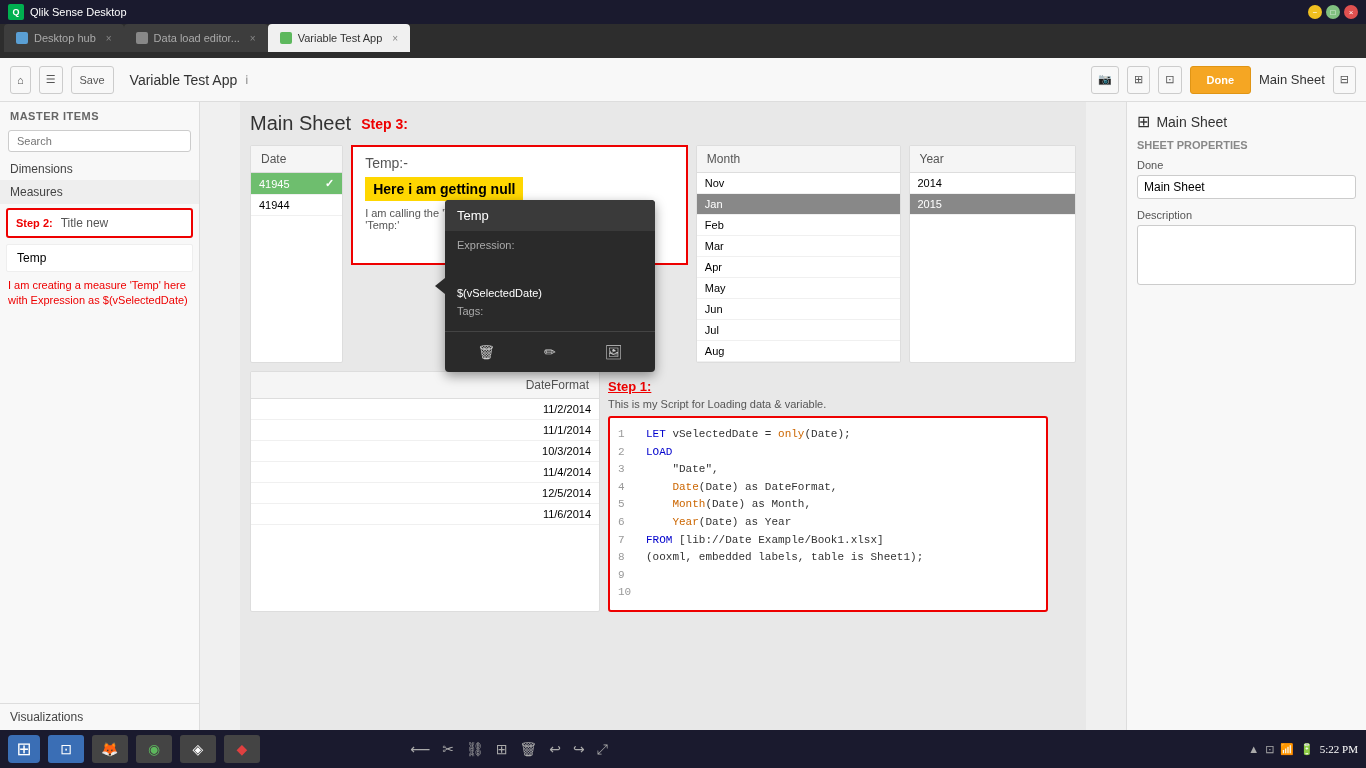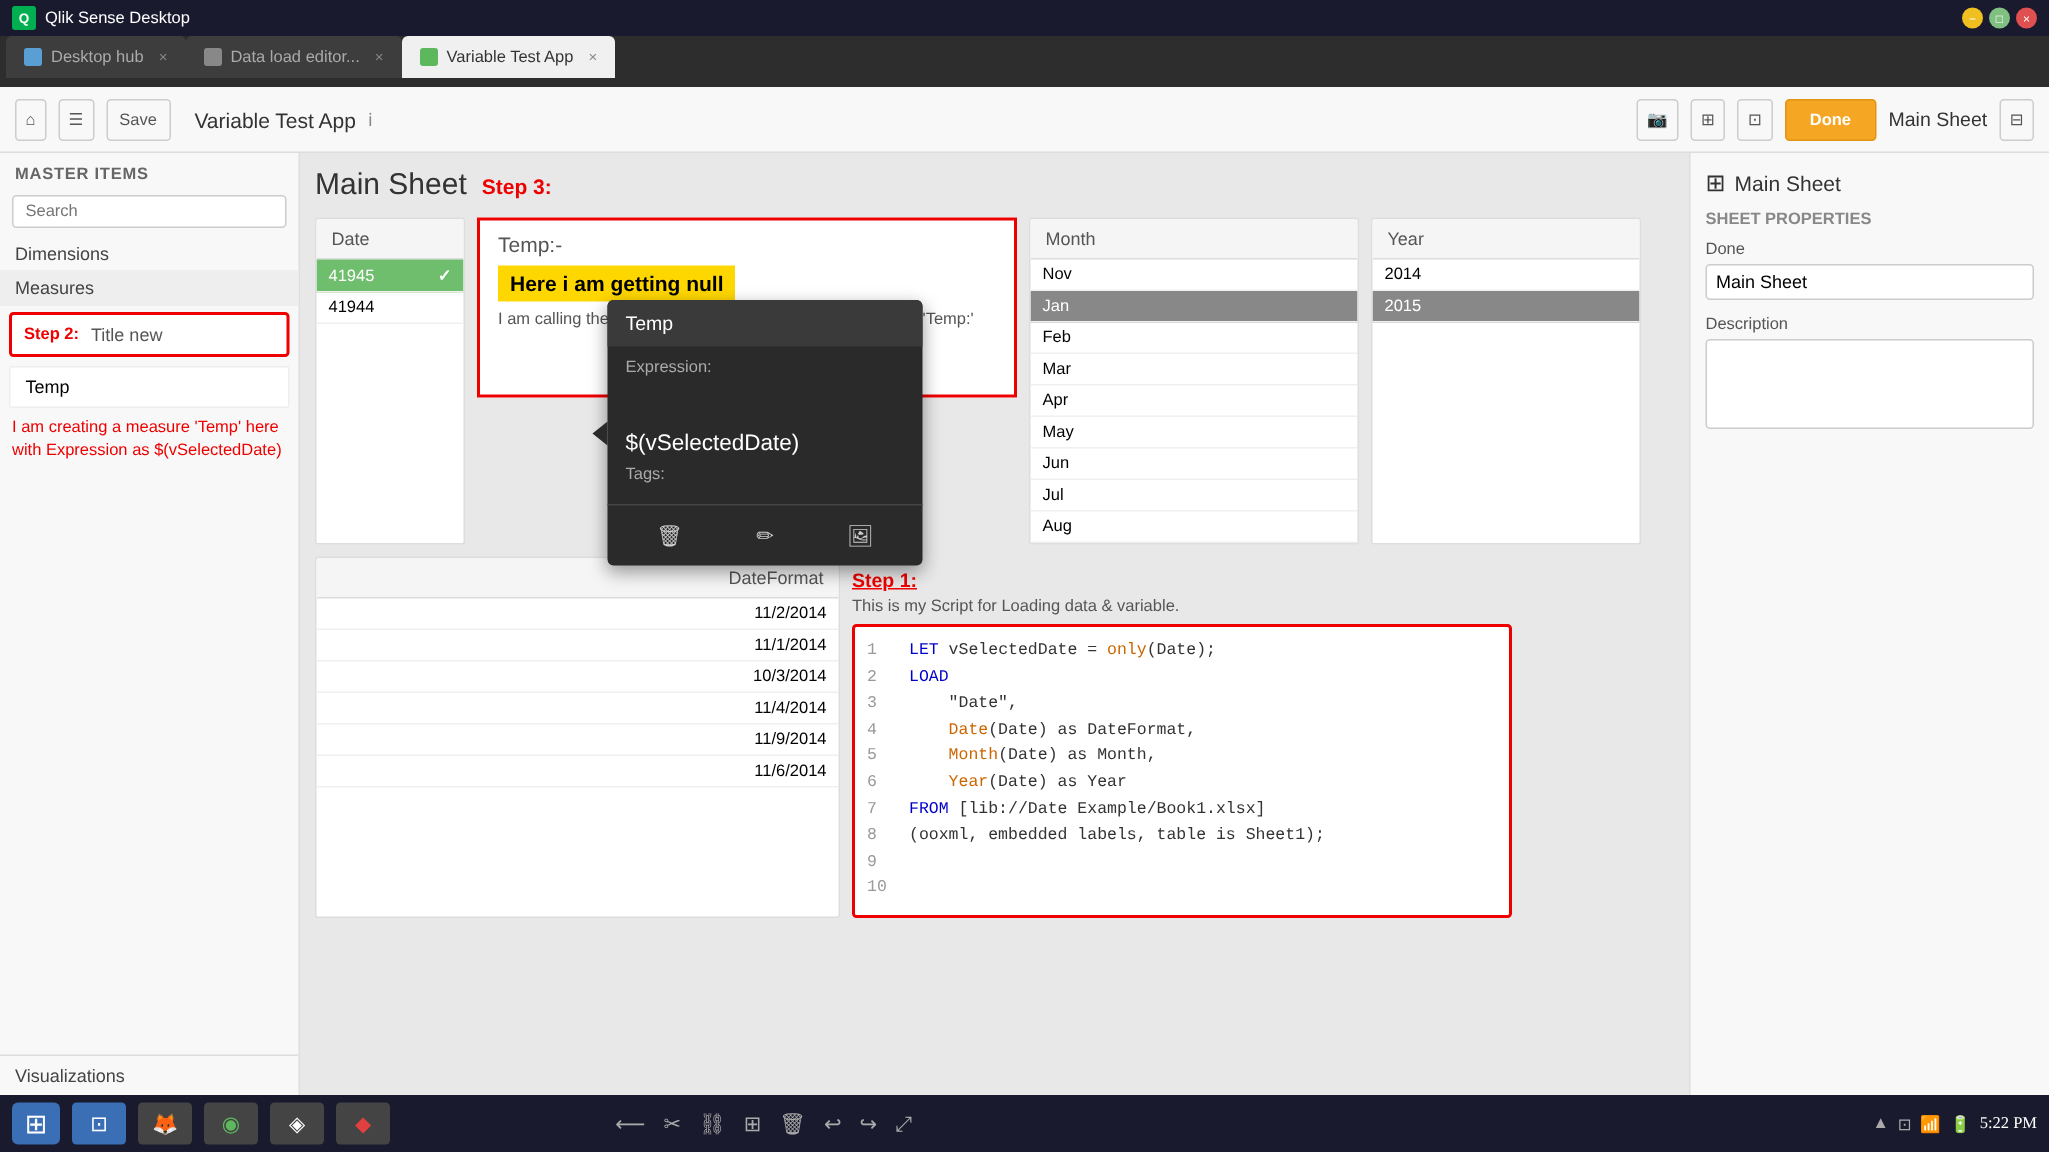--- a/index.html
+++ b/index.html
@@ -79,20 +79,21 @@
     }
     .toolbar-btn.icon-btn { padding: 4px 6px; }
     .app-title { font-size: 14px; color: #333; font-weight: 500; margin-left: 8px; }
     .toolbar-spacer { flex: 1; }
     .sheet-name-toolbar { font-size: 13px; color: #333; font-weight: 500; }
 
     
     .main-layout {
       display: flex;
       height: calc(768px - 24px - 34px - 44px - 38px);
+      gap: 40px;
     }
 
     
     .left-sidebar {
       width: 200px;
       background: #f8f8f8;
       border-right: 1px solid #ddd;
       display: flex;
       flex-direction: column;
       overflow: hidden;
@@ -228,21 +229,21 @@
     .popup-title {
       background: #3a3a3a;
       padding: 8px 12px;
       font-size: 13px;
       font-weight: 500;
       border-radius: 4px 4px 0 0;
     }
     .popup-body { padding: 8px 12px; }
     .popup-field { margin-bottom: 6px; }
     .popup-label { color: #aaa; font-size: 11px; margin-bottom: 2px; }
-    .popup-value { color: white; font-size: 15px; margin-top: 36px; }
+    .popup-value { color: white; font-size: 11px; margin-top: 36px; }
     .popup-actions {
       display: flex;
       justify-content: space-around;
       padding: 8px;
       border-top: 1px solid #444;
     }
     .popup-action-btn {
       background: none;
       border: none;
       color: #ccc;
@@ -486,21 +487,21 @@
     </div>
 
     <div class="second-row">
 
       <div class="panel dateformat-panel">
         <div class="panel-header">DateFormat</div>
         <div class="date-row"><span>11/2/2014</span></div>
         <div class="date-row"><span>11/1/2014</span></div>
         <div class="date-row"><span>10/3/2014</span></div>
         <div class="date-row"><span>11/4/2014</span></div>
-        <div class="date-row"><span>11/9/2014</span></div>
+        <div class="date-row"><span>12/5/2014</span></div>
         <div class="date-row"><span>11/6/2014</span></div>
       </div>
 
       <div class="step1-area">
         <div class="step1-label">Step 1:</div>
         <div class="step1-desc">This is my Script for Loading data &amp; variable.</div>
         <div class="code-block">
           <div class="code-line">
             <span class="line-num">1</span>
             <span class="code-text"><span class="kw">LET</span> vSelectedDate = <span class="fn">only</span>(Date);</span>

